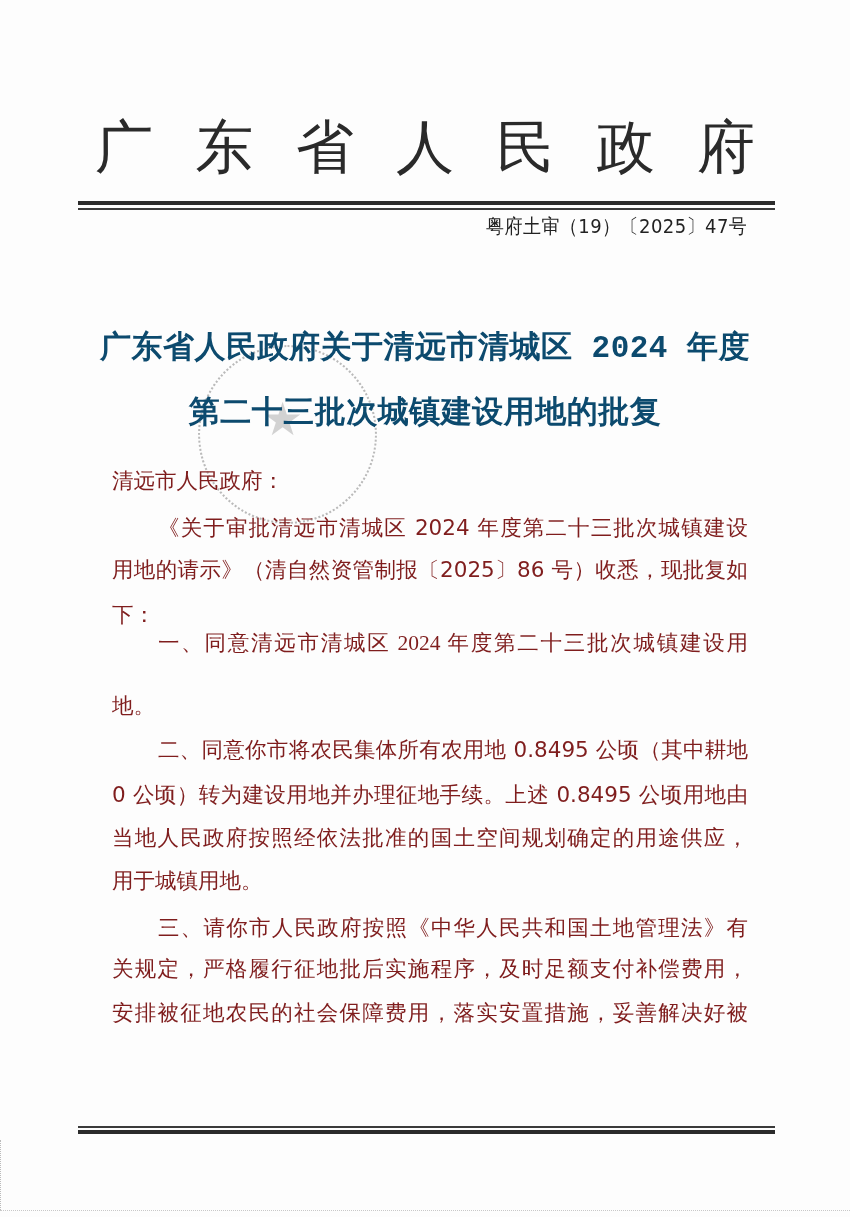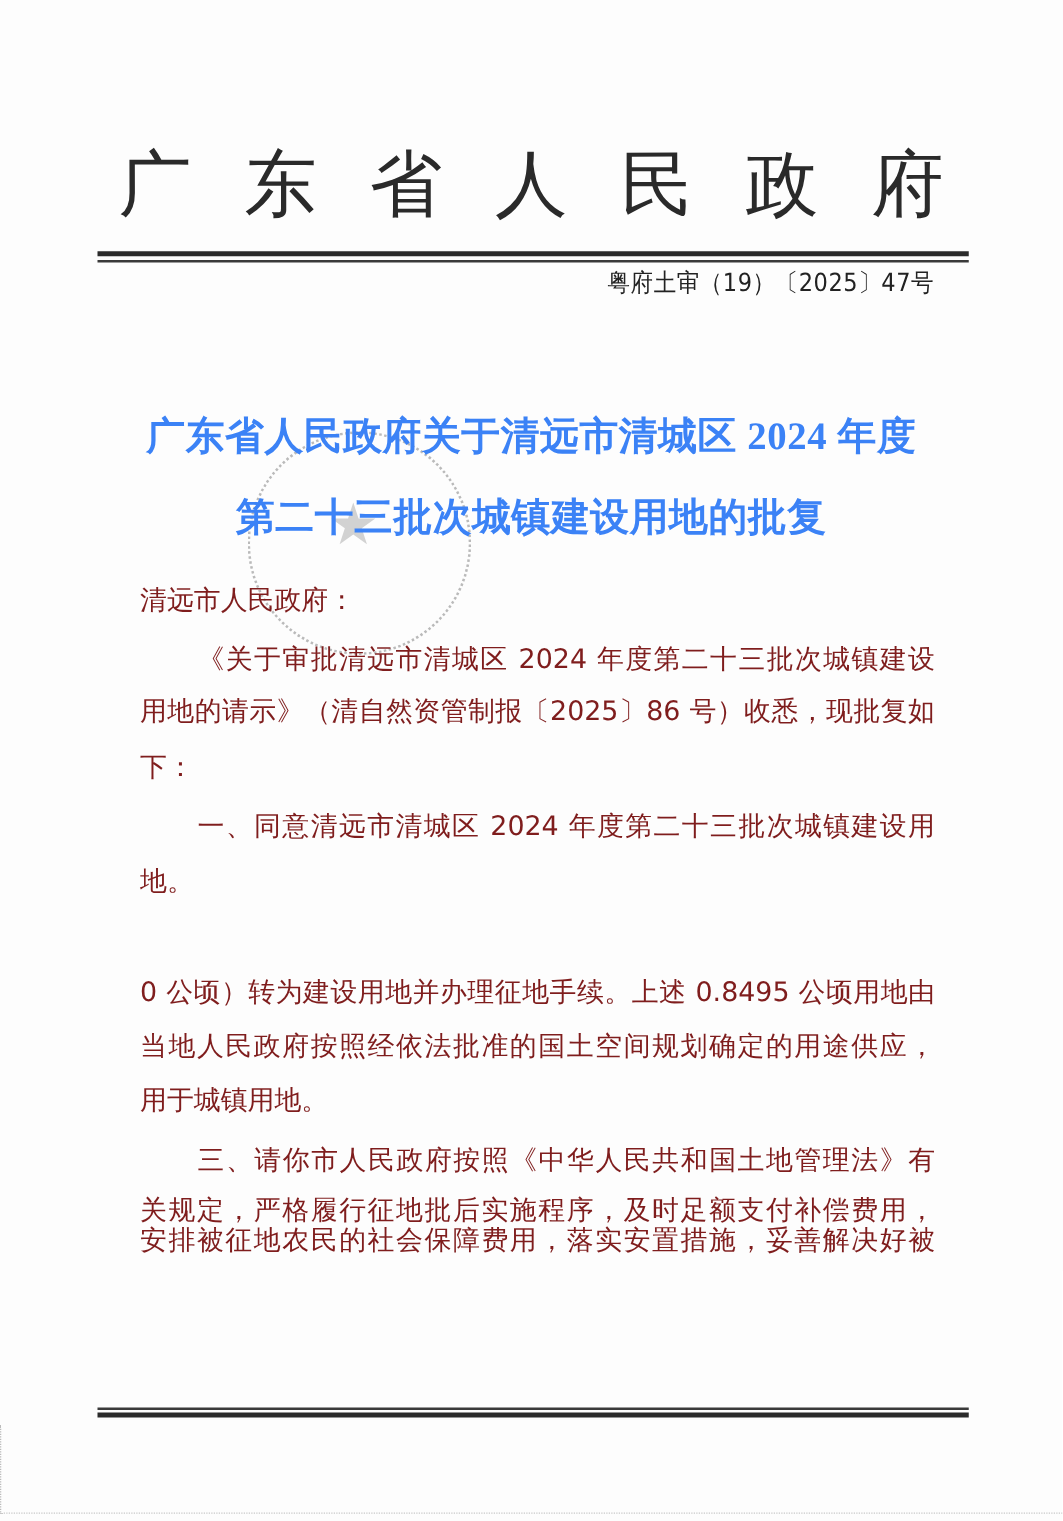--- a/index.html
+++ b/index.html
@@ -65,25 +65,25 @@
     letter-spacing: 0.5px;
     transform: scaleX(0.9);
     transform-origin: right center;
   }
   
   .title {
     position: absolute;
     left: 80px;
     width: 690px;
     text-align: center;
-    font-family: Liberation Serif, serif;
+    font-family: Liberation Mono, monospace;
     font-weight: bold;
     font-size: 31px;
     line-height: 40px;
-    color: #3b82f6;
+    color: #0c4a6e;
     letter-spacing: 0.5px;
   }
   .title.l1 { top: 329px; }
   .title.l2 { top: 373px; margin-top: 21px; }
   
   .body-line {
     position: absolute;
     left: 112px;
     width: 636px;
     font-family: "DejaVu Sans", "Liberation Sans", sans-serif;
@@ -156,27 +156,28 @@
   <div class="stamp"></div>
   <div class="stamp-star">★</div>
 
   <div class="title l1">广东省人民政府关于清远市清城区 2024 年度</div>
   <div class="title l2">第二十三批次城镇建设用地的批复</div>
 
   <div class="body-line last" style="top:466px;">清远市人民政府：</div>
   <div class="body-line indent" style="top:513px;">《关于审批清远市清城区 2024 年度第二十三批次城镇建设</div>
   <div class="body-line" style="top:555px;">用地的请示》（清自然资管制报〔2025〕86 号）收悉，现批复如</div>
   <div class="body-line last" style="top:600px;">下：</div>
-  <div class="body-line indent" style="top:647px;">一、同意清远市清城区 2024 年度第二十三批次城镇建设用</div>
+  <div class="body-line indent" style="top:628px;font-family:Liberation Serif, serif;">一、同意清远市清城区 2024 年度第二十三批次城镇建设用</div>
   <div class="body-line last" style="top:691px;">地。</div>
+  <div class="body-line indent" style="top:735px;">二、同意你市将农民集体所有农用地 0.8495 公顷（其中耕地</div>
   <div class="body-line" style="top:780px;">0 公顷）转为建设用地并办理征地手续。上述 0.8495 公顷用地由</div>
   <div class="body-line" style="top:823px;">当地人民政府按照经依法批准的国土空间规划确定的用途供应，</div>
   <div class="body-line last" style="top:866px;">用于城镇用地。</div>
   <div class="body-line indent" style="top:913px;font-family:Liberation Serif, serif;">三、请你市人民政府按照《中华人民共和国土地管理法》有</div>
   <div class="body-line" style="top:954px;">关规定，严格履行征地批后实施程序，及时足额支付补偿费用，</div>
-  <div class="body-line" style="top:978px;">安排被征地农民的社会保障费用，落实安置措施，妥善解决好被</div>
+  <div class="body-line" style="top:998px;">安排被征地农民的社会保障费用，落实安置措施，妥善解决好被</div>
 
   <div class="rule-thin" style="top:1126px;"></div>
   <div class="rule-thick" style="top:1130px;"></div>
 
   <div class="scan-edge"></div>
   <div class="scan-bottom"></div>
 </div>
 
 </body></html>

